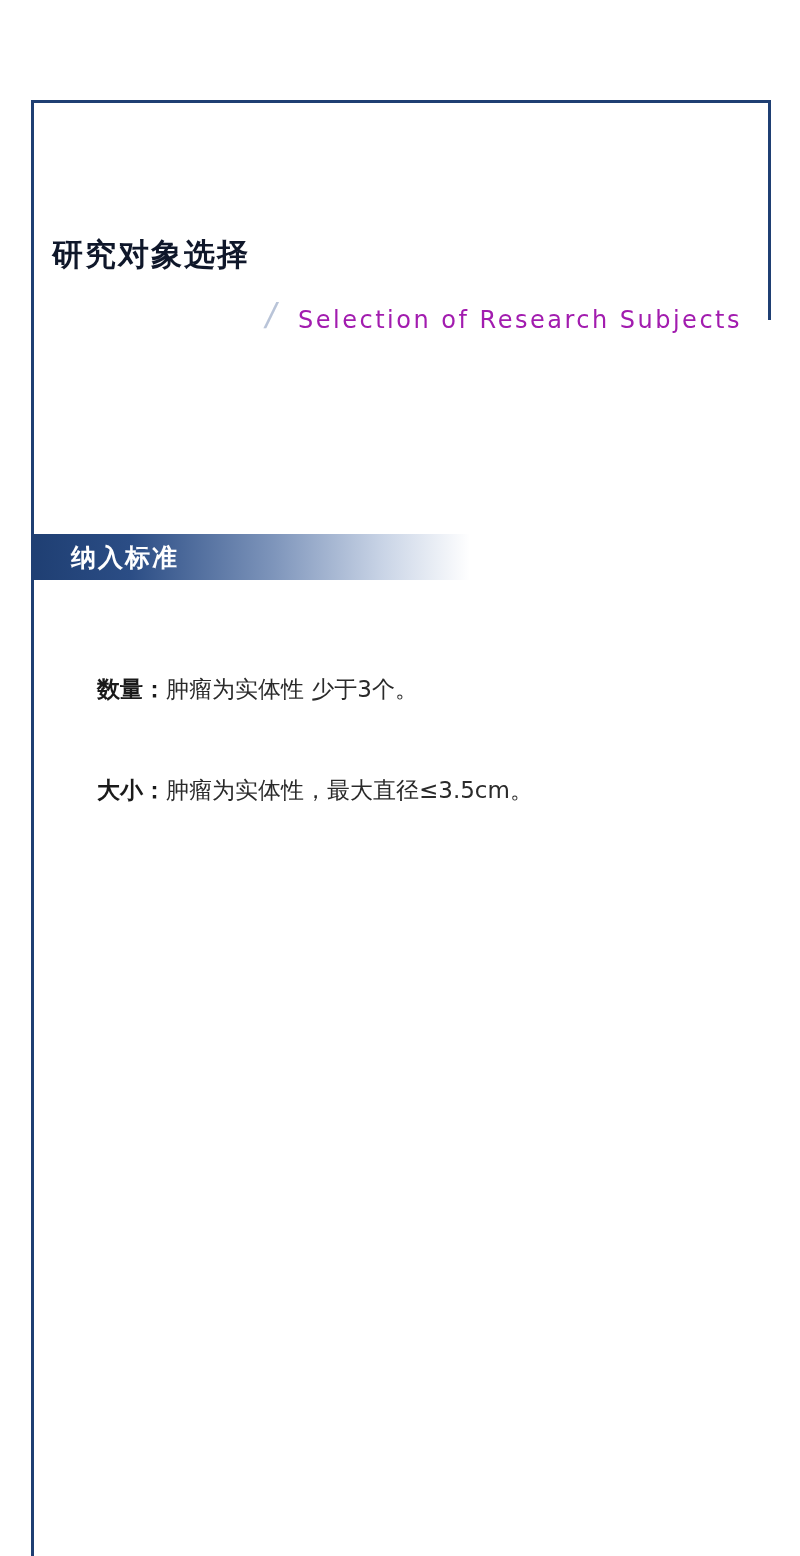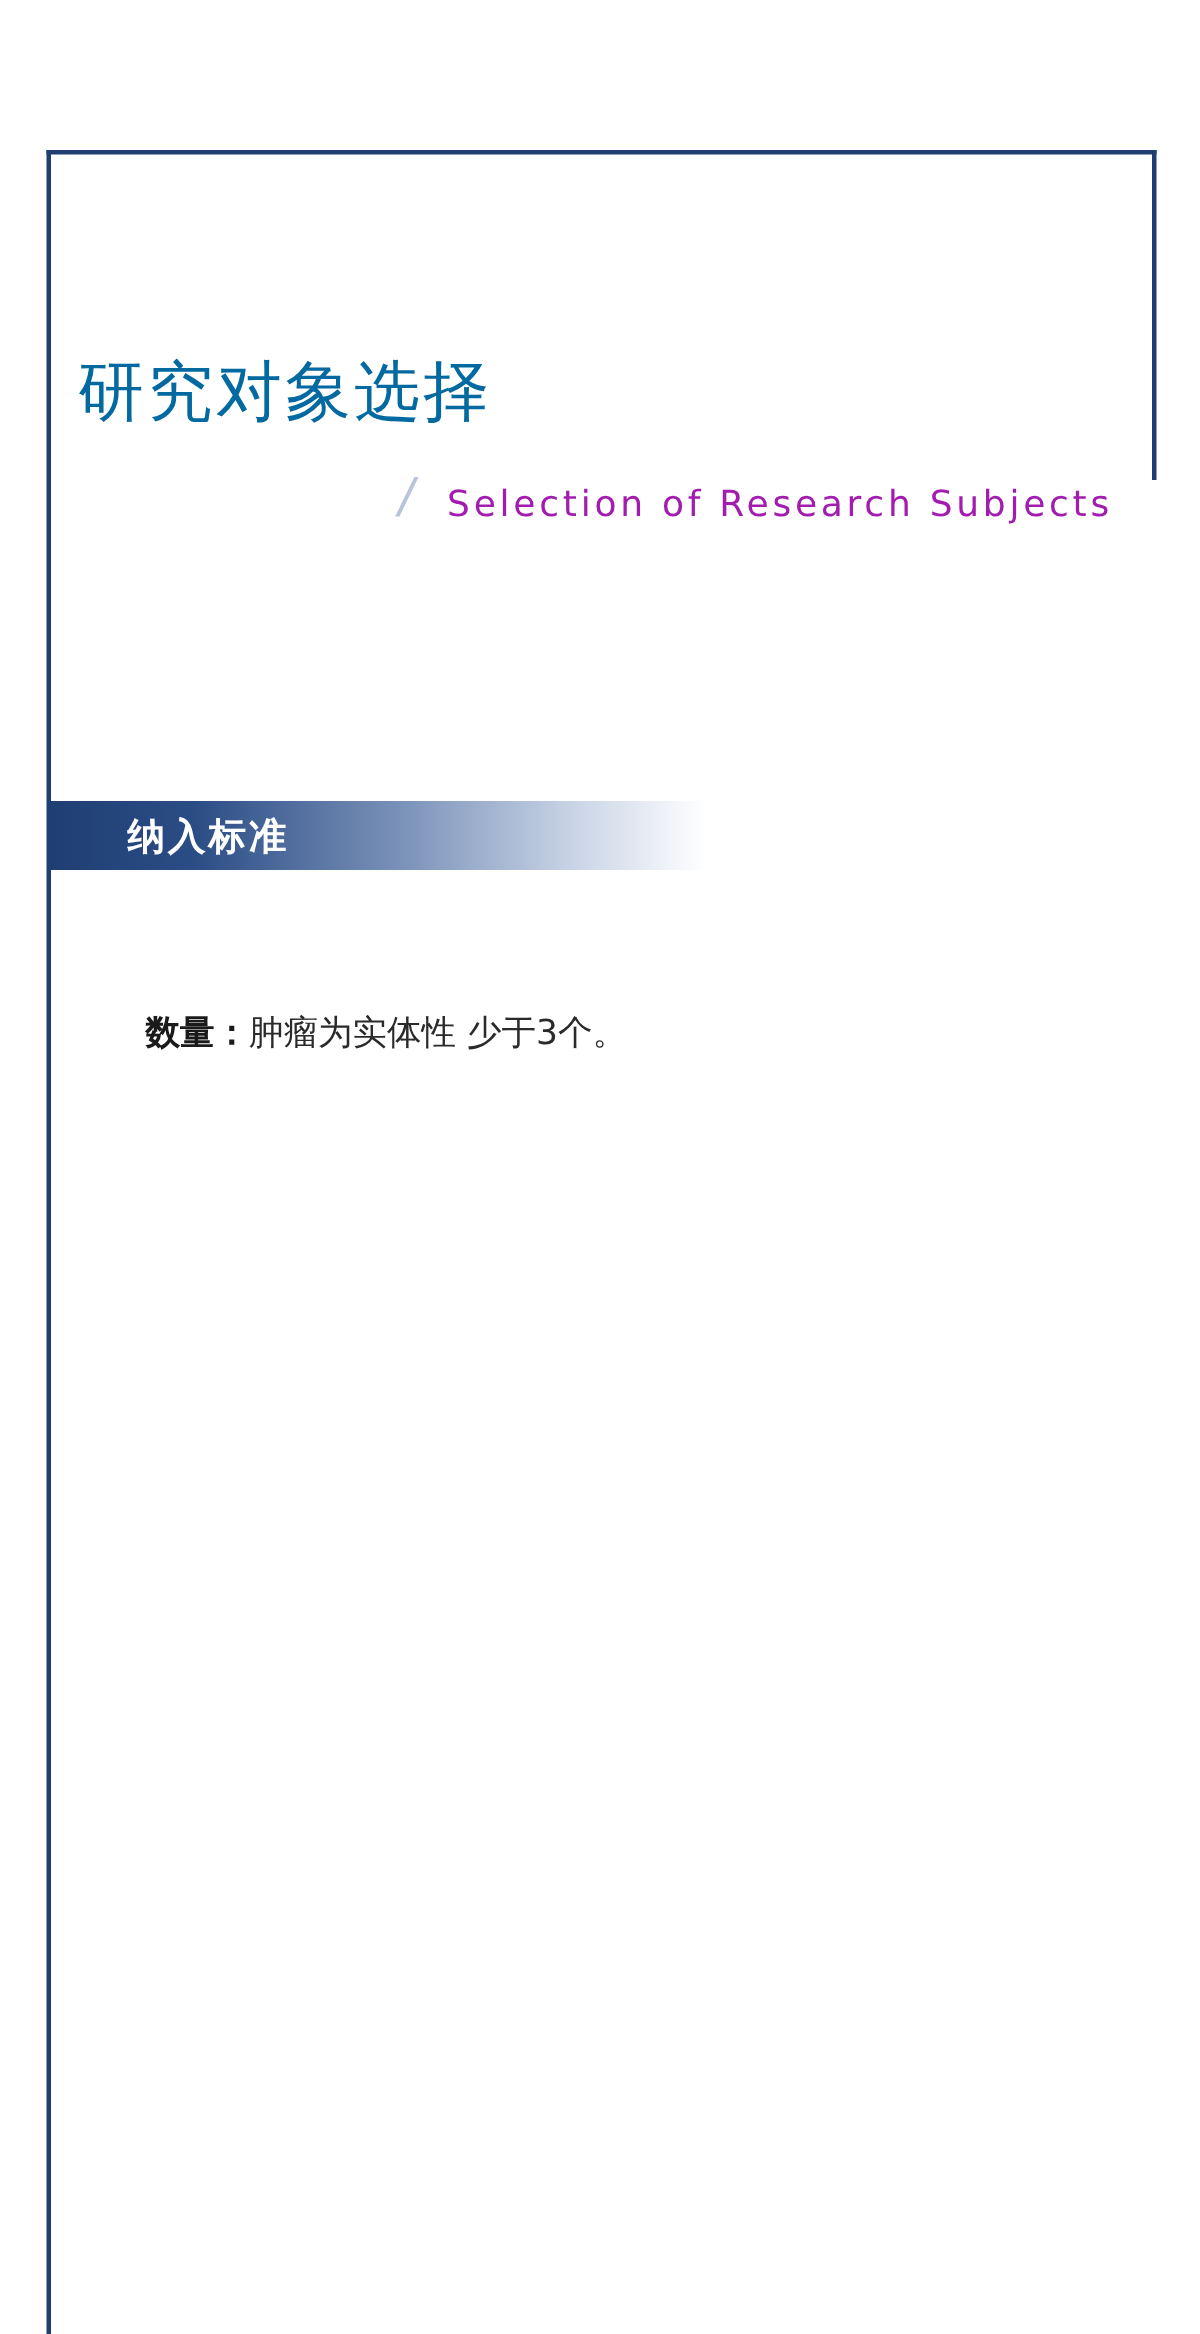--- a/index.html
+++ b/index.html
@@ -52,23 +52,23 @@
   }
 
   
   #title-block {
     position: absolute;
     left: 52px;
     top: 236px;
     width: 700px;
   }
   #title-cn {
-    font-size: 44px;
-    font-weight: normal;
-    color: #0369a1;
+    font-size: 31px;
+    font-weight: bold;
+    color: #0f172a;
     letter-spacing: 2px;
     line-height: 1.2;
     font-family: "DejaVu Sans", "Liberation Sans", sans-serif;
   }
   #title-en-row {
     margin-top: 22px;
     display: flex;
     align-items: baseline;
     justify-content: flex-end;
     width: 690px;
@@ -98,21 +98,21 @@
     height: 46px;
     background: linear-gradient(to right, #1f3f73 0%, #2b4d85 22%, #7e95bb 55%, #c9d4e6 80%, #ffffff 100%);
     display: flex;
     align-items: center;
   }
   #section-banner-label {
     color: #ffffff;
     font-size: 25px;
     font-weight: bold;
     letter-spacing: 2px;
-    margin-left: 51px;
+    margin-left: 37px;
     font-family: "DejaVu Sans", "Liberation Sans", sans-serif;
   }
 
   
   #content {
     position: absolute;
     left: 55px;
     top: 672px;
     width: 690px;
   }
@@ -169,16 +169,19 @@
   <div id="section-banner">
     <span id="section-banner-label">纳入标准</span>
   </div>
 
   <div id="content">
 
     <div class="kv-row">
       <span class="k">数量：</span><span class="v">肿瘤为实体性 少于3个。</span>
     </div>
 
+    <div class="kv-row">
+      <span class="k">大小：</span><span class="v">肿瘤为实体性，最大直径≤3.5cm。</span>
+    </div>
 
   </div>
 
 </div>
 
 </body></html>

